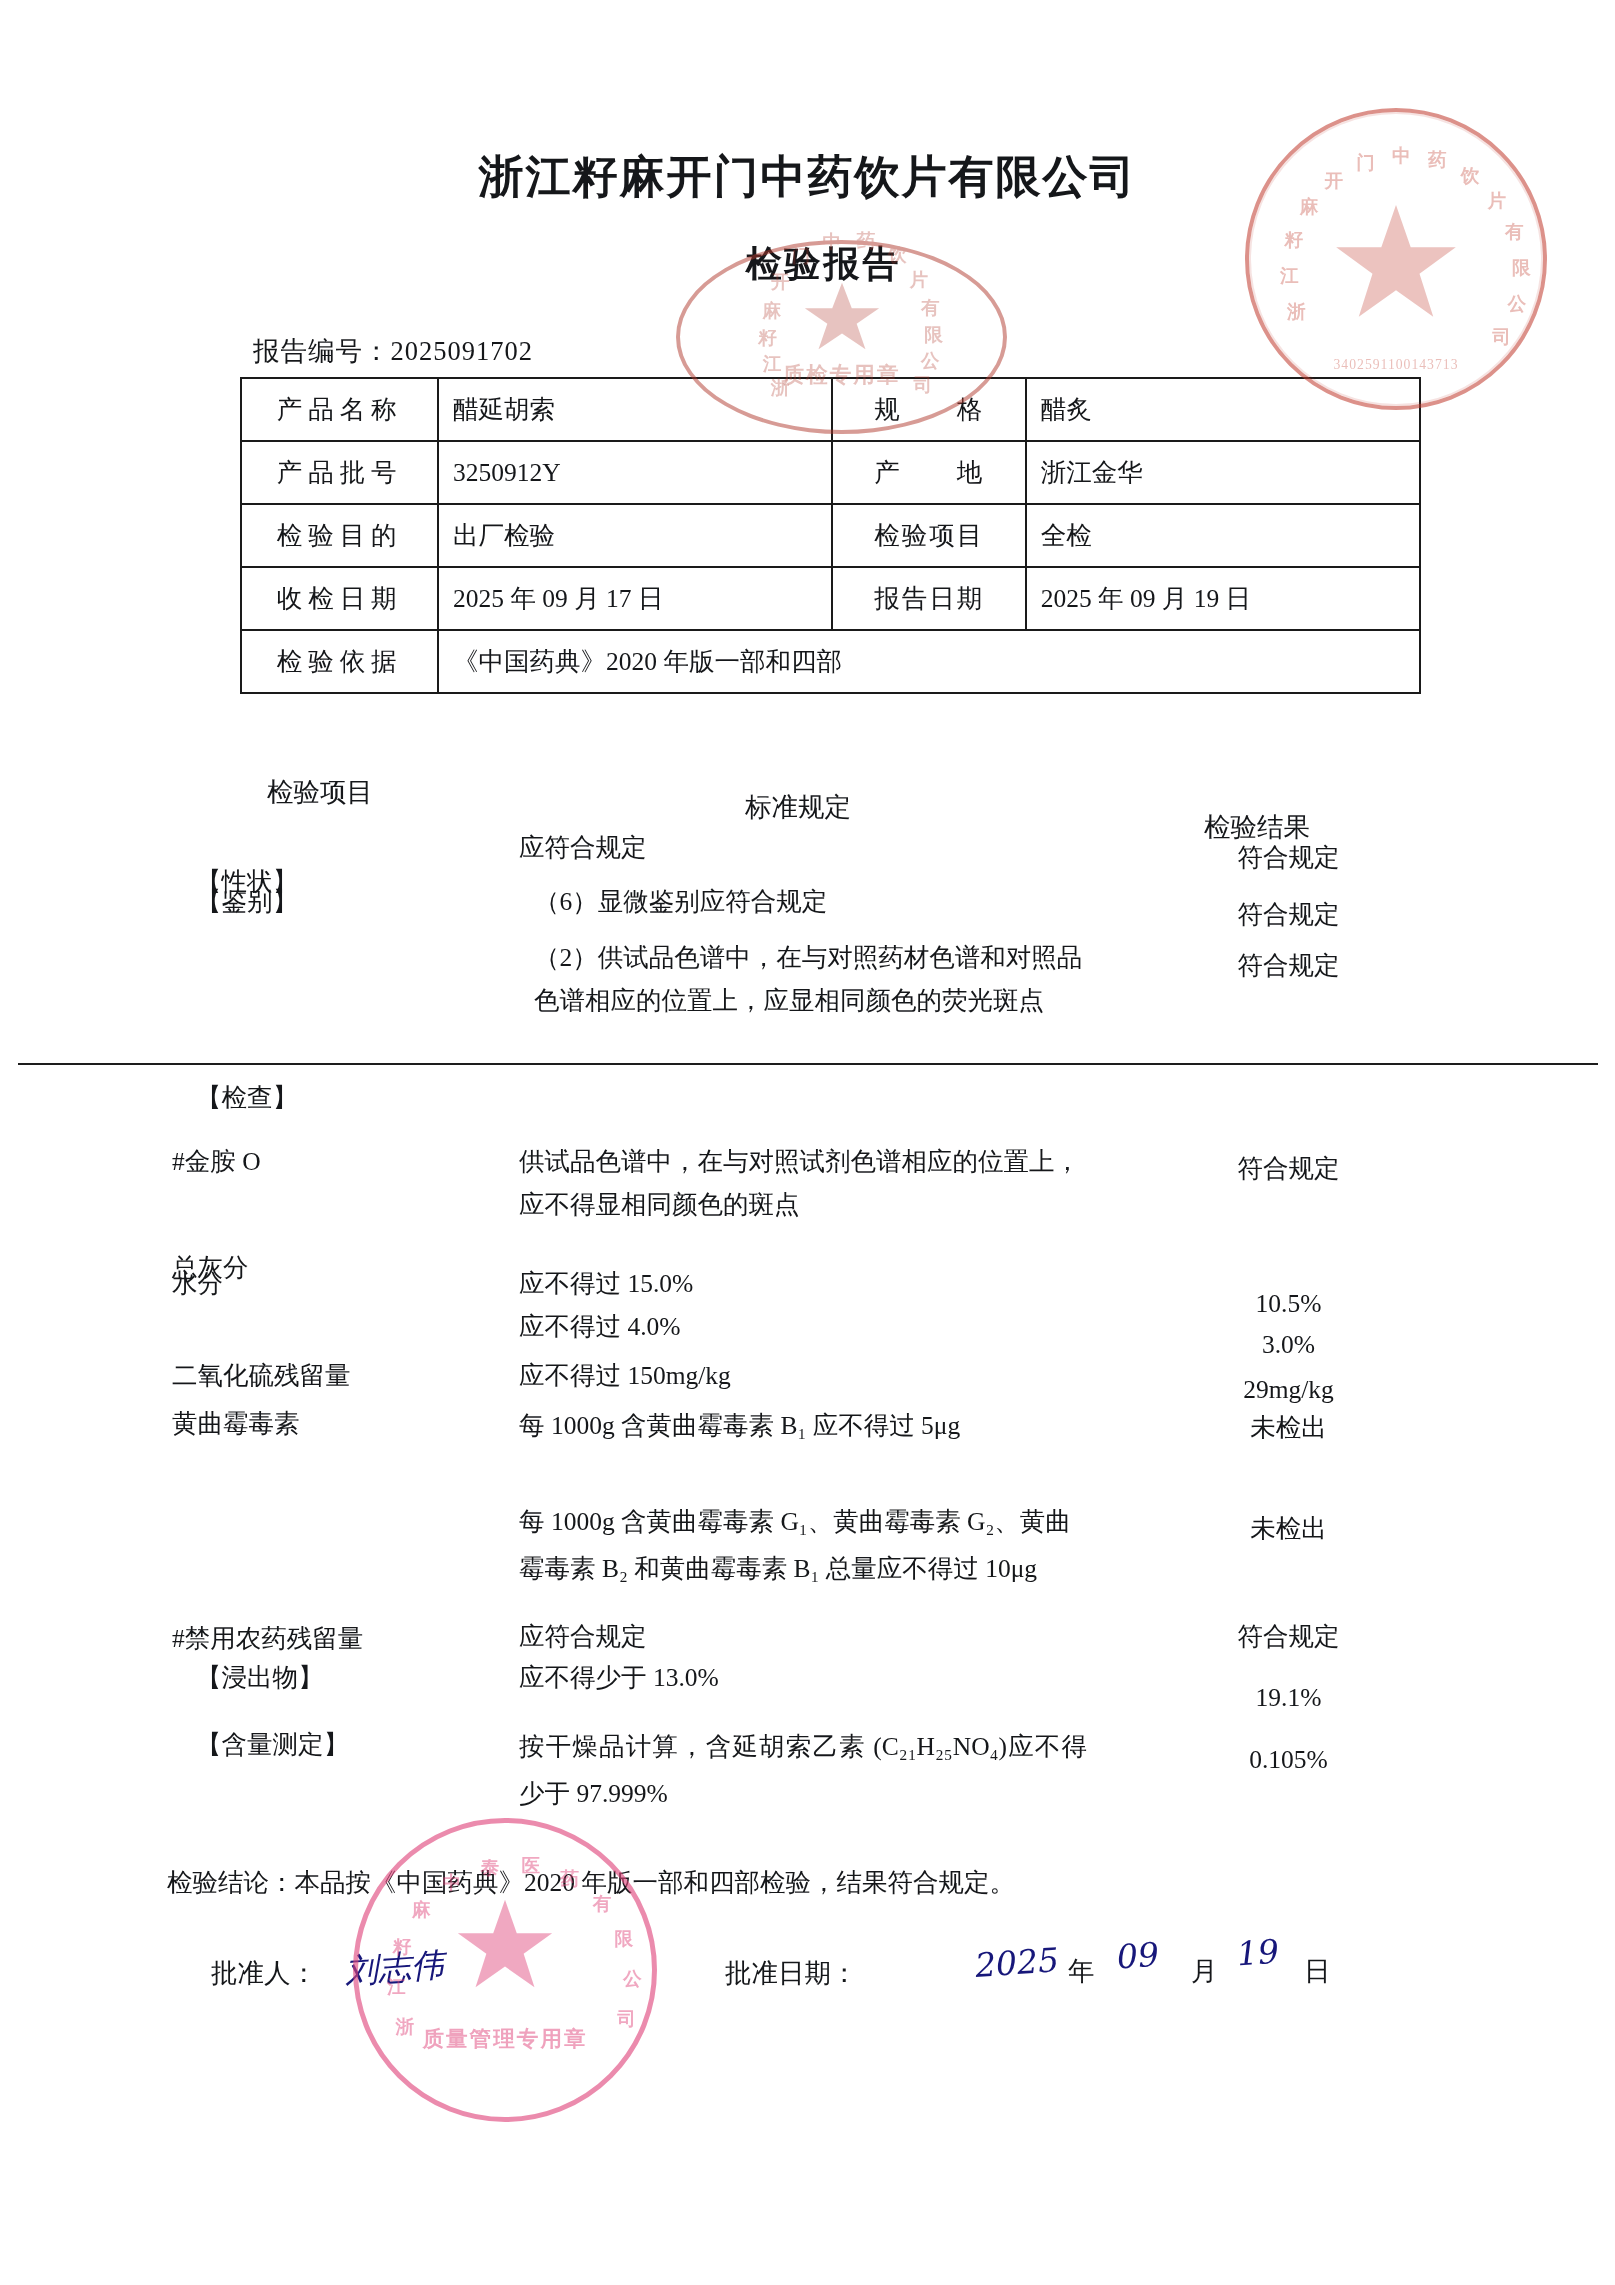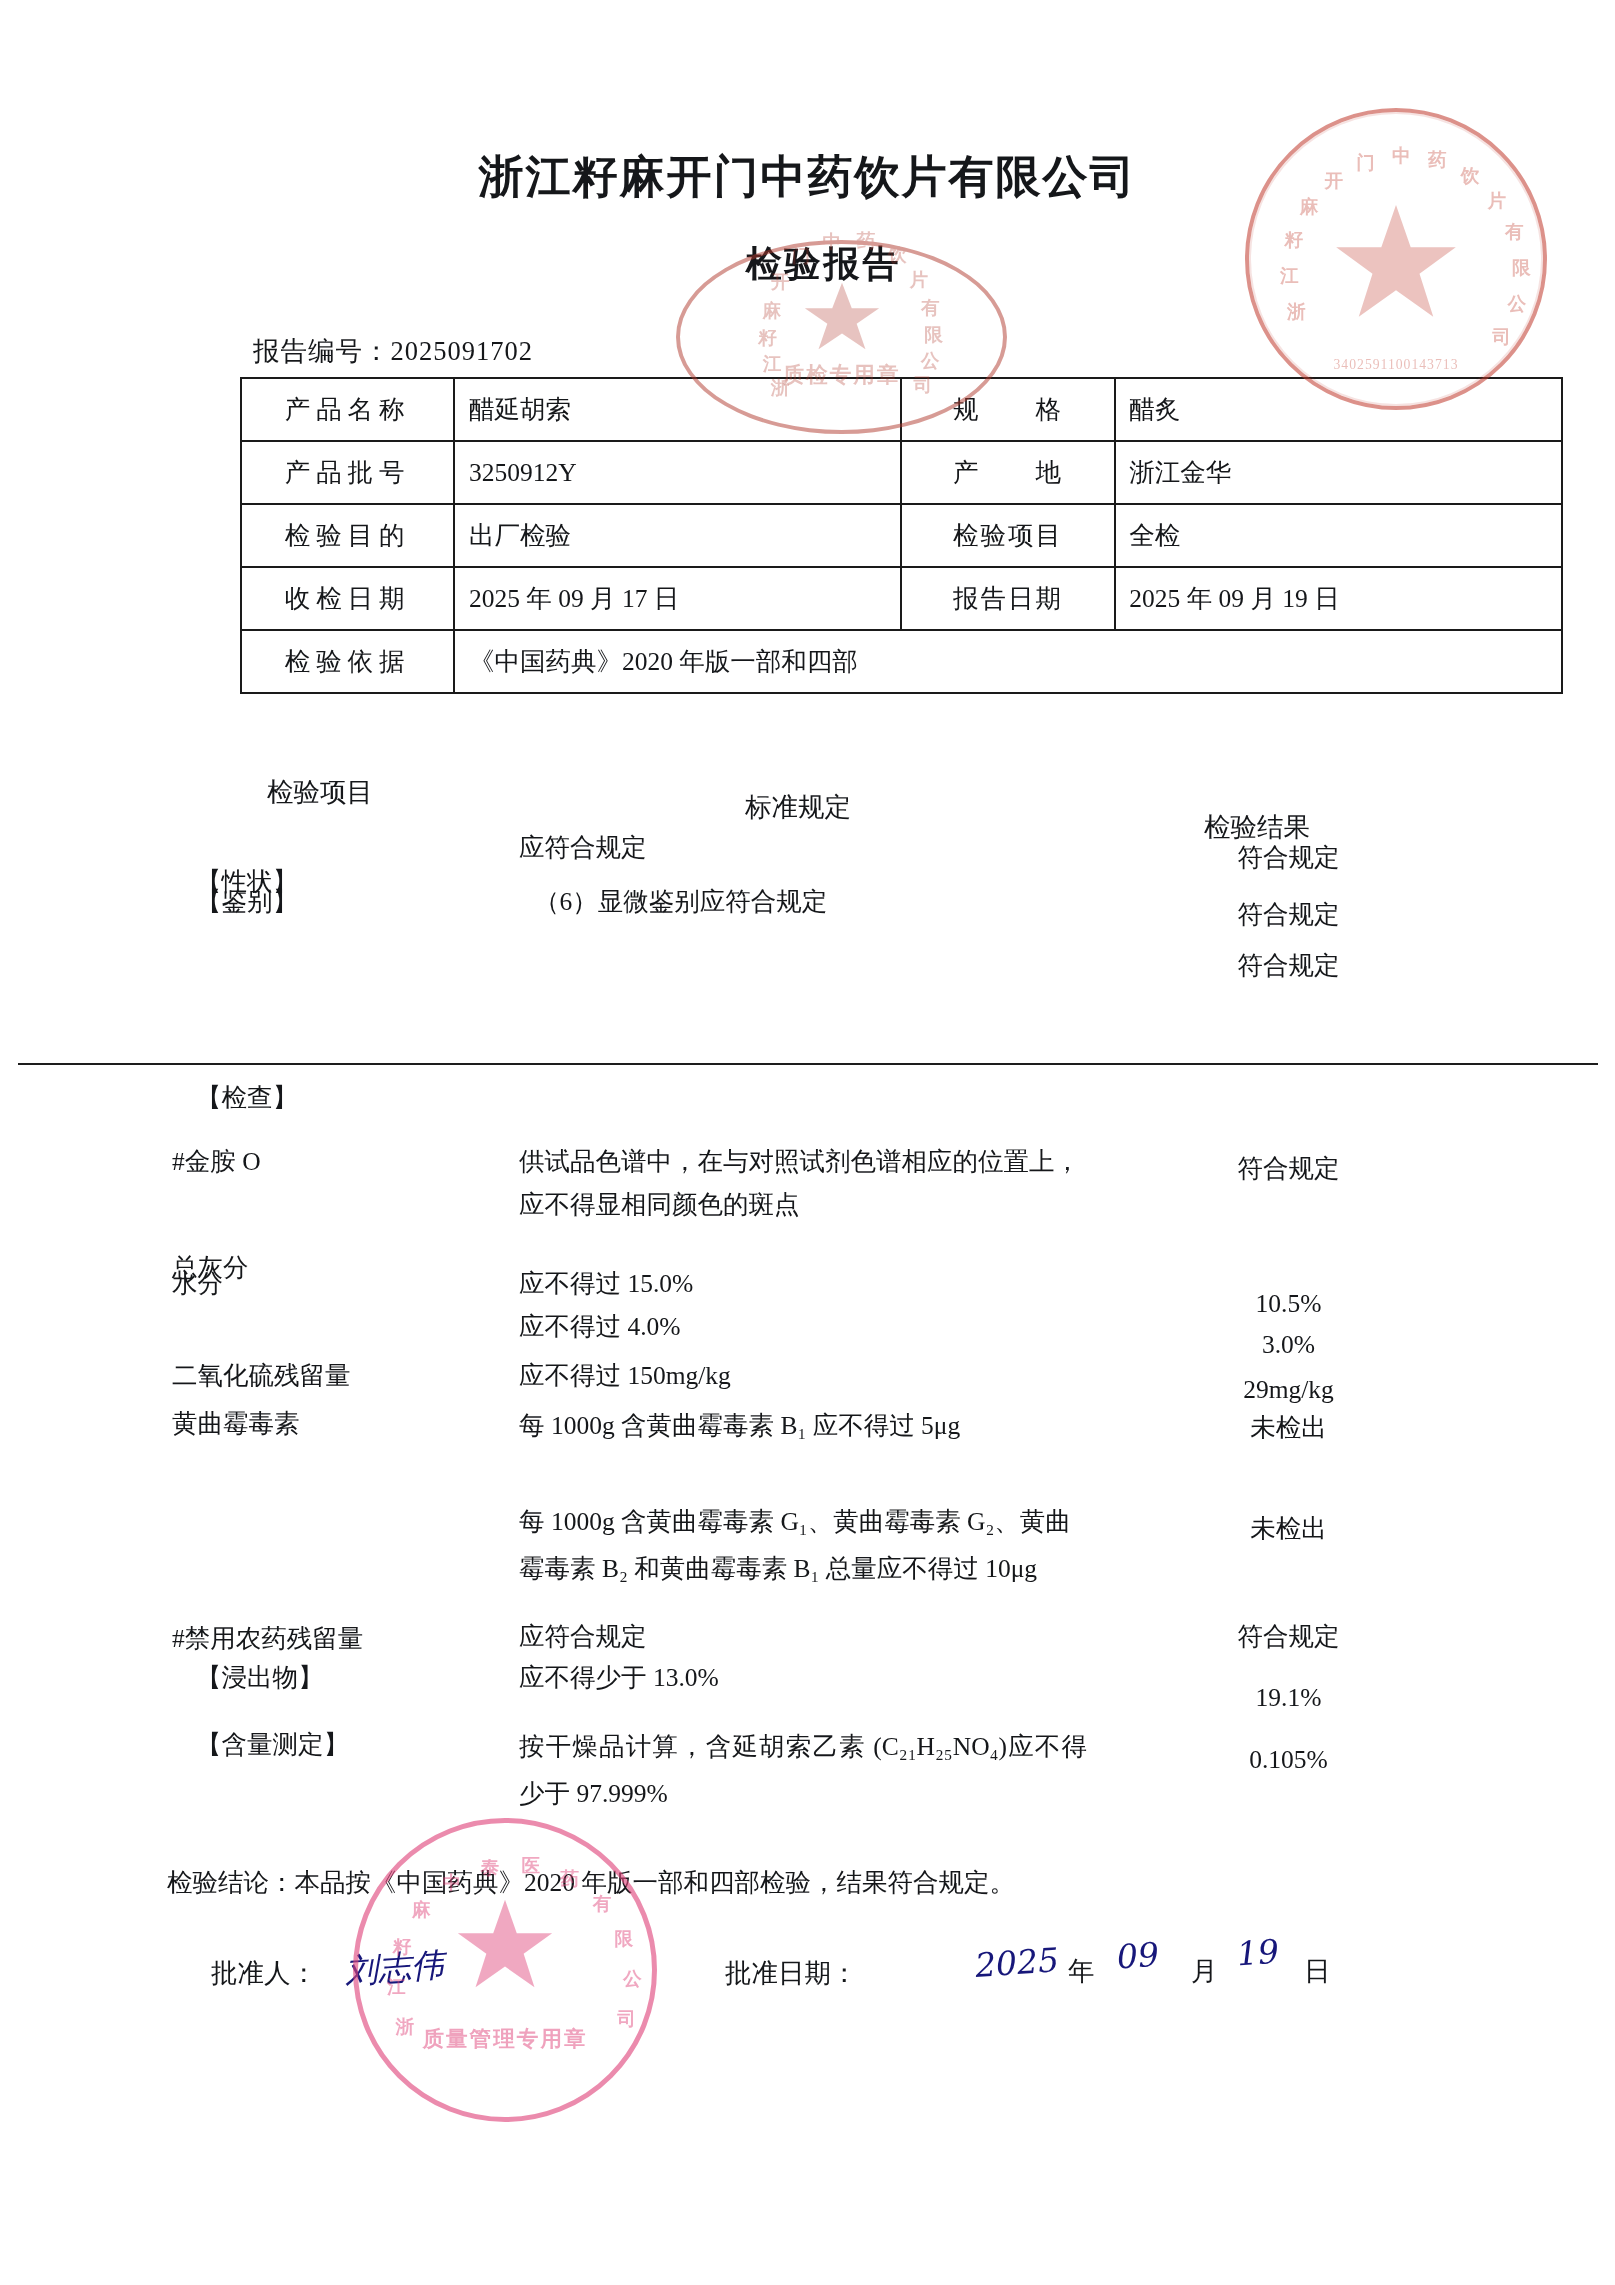--- a/index.html
+++ b/index.html
@@ -18,21 +18,21 @@
   .report-title{
     position:absolute;top:240px;left:16px;width:1615px;text-align:center;
     font-size:36px;font-weight:bold;letter-spacing:2.9px;
   }
   .report-no{
     position:absolute;top:333px;left:253px;font-size:26.5px;letter-spacing:1px;
   }
 
   
   .info-table{
-    position:absolute;top:377px;left:240px;width:1323px;
+    position:absolute;top:377px;left:240px;width:1181px;
     border-collapse:collapse;font-size:25.5px;
   }
   .info-table td{
     border:2px solid #1a1a1a;height:61px;padding:0 13.7px;vertical-align:middle;
     white-space:nowrap;
   }
   .lbl{width:181px;text-align:center;letter-spacing:5.9px;}
   .lbl.wide{letter-spacing:2px;}
   .val{width:412px;}
 
@@ -161,20 +161,21 @@
   <div class="col-head ch-res">检验结果</div>
 
   <div class="row c-item" style="top:862px;">【性状】</div>
   <div class="row c-std" style="top:828px;">应符合规定</div>
   <div class="row c-res" style="top:838px;">符合规定</div>
 
   <div class="row c-item" style="top:882px;">【鉴别】</div>
   <div class="row c-std indent" style="top:882px;">（6）显微鉴别应符合规定</div>
   <div class="row c-res" style="top:895px;">符合规定</div>
 
+  <div class="row c-std indent" style="top:936px;width:559px;line-height:43px;">（2）供试品色谱中，在与对照药材色谱和对照品色谱相应的位置上，应显相同颜色的荧光斑点</div>
   <div class="row c-res" style="top:946px;">符合规定</div>
 
   <div class="row c-item" style="top:1078px;">【检查】</div>
 
   <div class="row c-item sub" style="top:1142px;">#金胺 O</div>
   <div class="row c-std" style="top:1140px;width:568px;line-height:43px;">供试品色谱中，在与对照试剂色谱相应的位置上，应不得显相同颜色的斑点</div>
   <div class="row c-res" style="top:1149px;">符合规定</div>
 
   <div class="row c-item sub" style="top:1264px;">水分</div>
   <div class="row c-std" style="top:1264px;">应不得过 15.0%</div>

